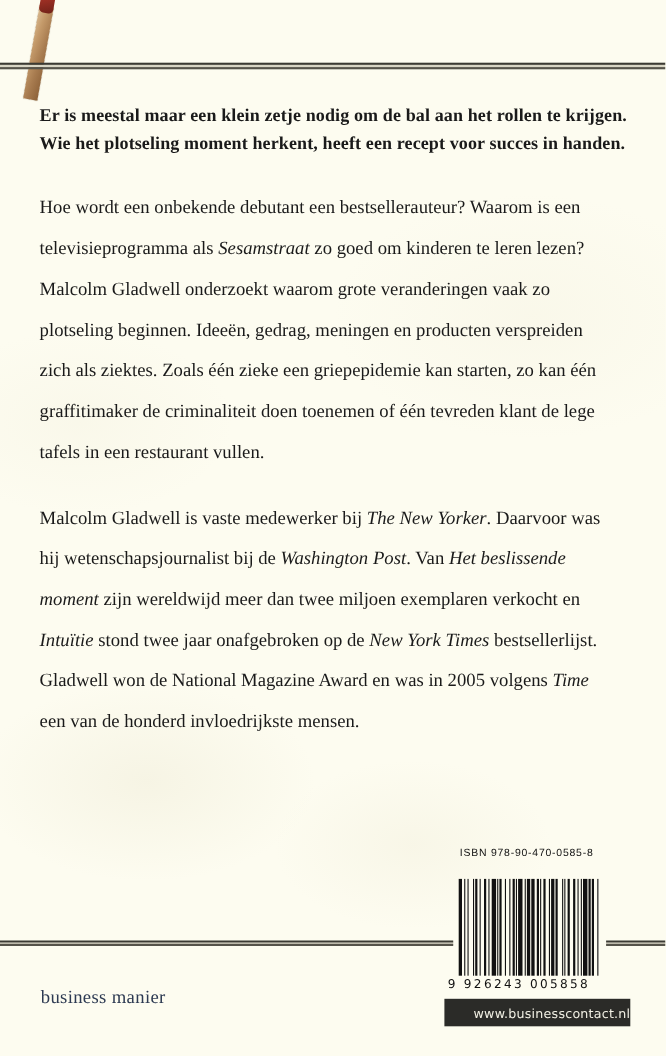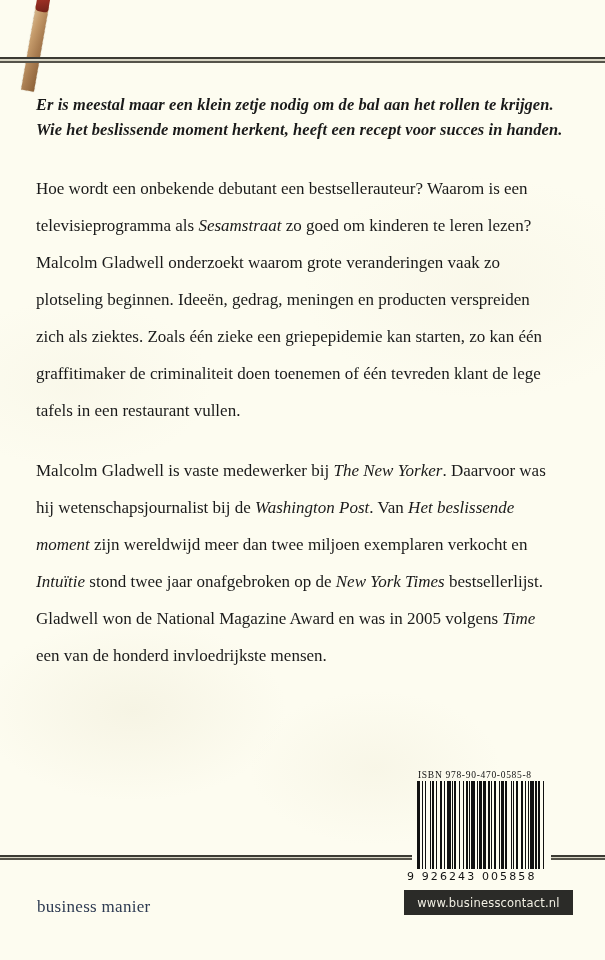--- a/index.html
+++ b/index.html
@@ -112,21 +112,20 @@
 
   
   .content {
     position: absolute;
     left: 36px;
     top: 92px;
     width: 540px;
   }
 
   .intro {
-    font-style: italic;
     font-weight: bold;
     font-size: 16.4px;
     line-height: 25px;
     letter-spacing: 0.1px;
     margin: 0 0 28px 0;
   }
   .intro .line { display: block; }
 
   .para {
     font-size: 17px;
@@ -154,26 +153,26 @@
   }
 
   
   .barcode-block {
     position: absolute;
     left: 404px;
     top: 770px;
     width: 175px;
   }
   .isbn-text {
-    font-family: Liberation Serif, serif;
+    font-family: Liberation Sans, sans-serif;
     font-size: 9.5px;
     letter-spacing: 0.7px;
     color: #111;
     margin-left: 14px;
-    margin-bottom: 1px;
+    margin-bottom: 18px;
     white-space: nowrap;
   }
   .barcode {
     position: relative;
     margin-left: 13px;
     width: 130px;
     height: 88px;
     background: #fdfcf0;
     display: flex;
     align-items: flex-start;
@@ -191,21 +190,21 @@
     margin-left: 3px;
     white-space: nowrap;
   }
   .url-banner {
     margin-top: 7px;
     width: 169px;
     height: 25px;
     background: #2b2b28;
     display: flex;
     align-items: center;
-    justify-content: center;
+    justify-content: flex-end;
   }
   .url-banner span {
     font-family: "DejaVu Sans", "Liberation Sans", sans-serif;
     font-size: 11.5px;
     color: #f2f0e4;
     letter-spacing: 0.2px;
   }
 </style>
 </head>
 <body>
@@ -222,21 +221,21 @@
   <div class="rule-top">
     <div class="bar-a"></div>
     <div class="bar-gap"></div>
     <div class="bar-b"></div>
   </div>
 
   <div class="content">
 
     <p class="intro">
       <span class="line">Er is meestal maar een klein zetje nodig om de bal aan het rollen te krijgen.</span>
-      <span class="line">Wie het beslissende moment herkent, heeft een recept voor succes in handen.</span>
+      <span class="line">Wie het plotseling moment herkent, heeft een recept voor succes in handen.</span>
     </p>
 
     <p class="para"><span>Hoe wordt een onbekende debutant een bestsellerauteur? Waarom is een televisieprogramma als </span><i>Sesamstraat</i><span> zo goed om kinderen te leren lezen? Malcolm Gladwell onderzoekt waarom grote veranderingen vaak zo plotseling beginnen. Ideeën, gedrag, meningen en producten verspreiden zich als ziektes. Zoals één zieke een griepepidemie kan starten, zo kan één graffitimaker de criminaliteit doen toenemen of één tevreden klant de lege tafels in een restaurant vullen.</span></p>
 
 
 
     <p class="para tight"><span>Malcolm Gladwell is vaste medewerker bij </span><i>The New Yorker</i><span>. Daarvoor was hij wetenschapsjournalist bij de </span><i>Washington Post</i><span>. Van </span><i>Het beslissende moment</i><span> zijn wereldwijd meer dan twee miljoen exemplaren verkocht en </span><i>Intuïtie</i><span> stond twee jaar onafgebroken op de </span><i>New York Times</i><span> bestsellerlijst. Gladwell won de National Magazine Award en was in 2005 volgens </span><i>Time</i><span> een van de honderd invloedrijkste mensen.</span></p>
 
   </div>
 

